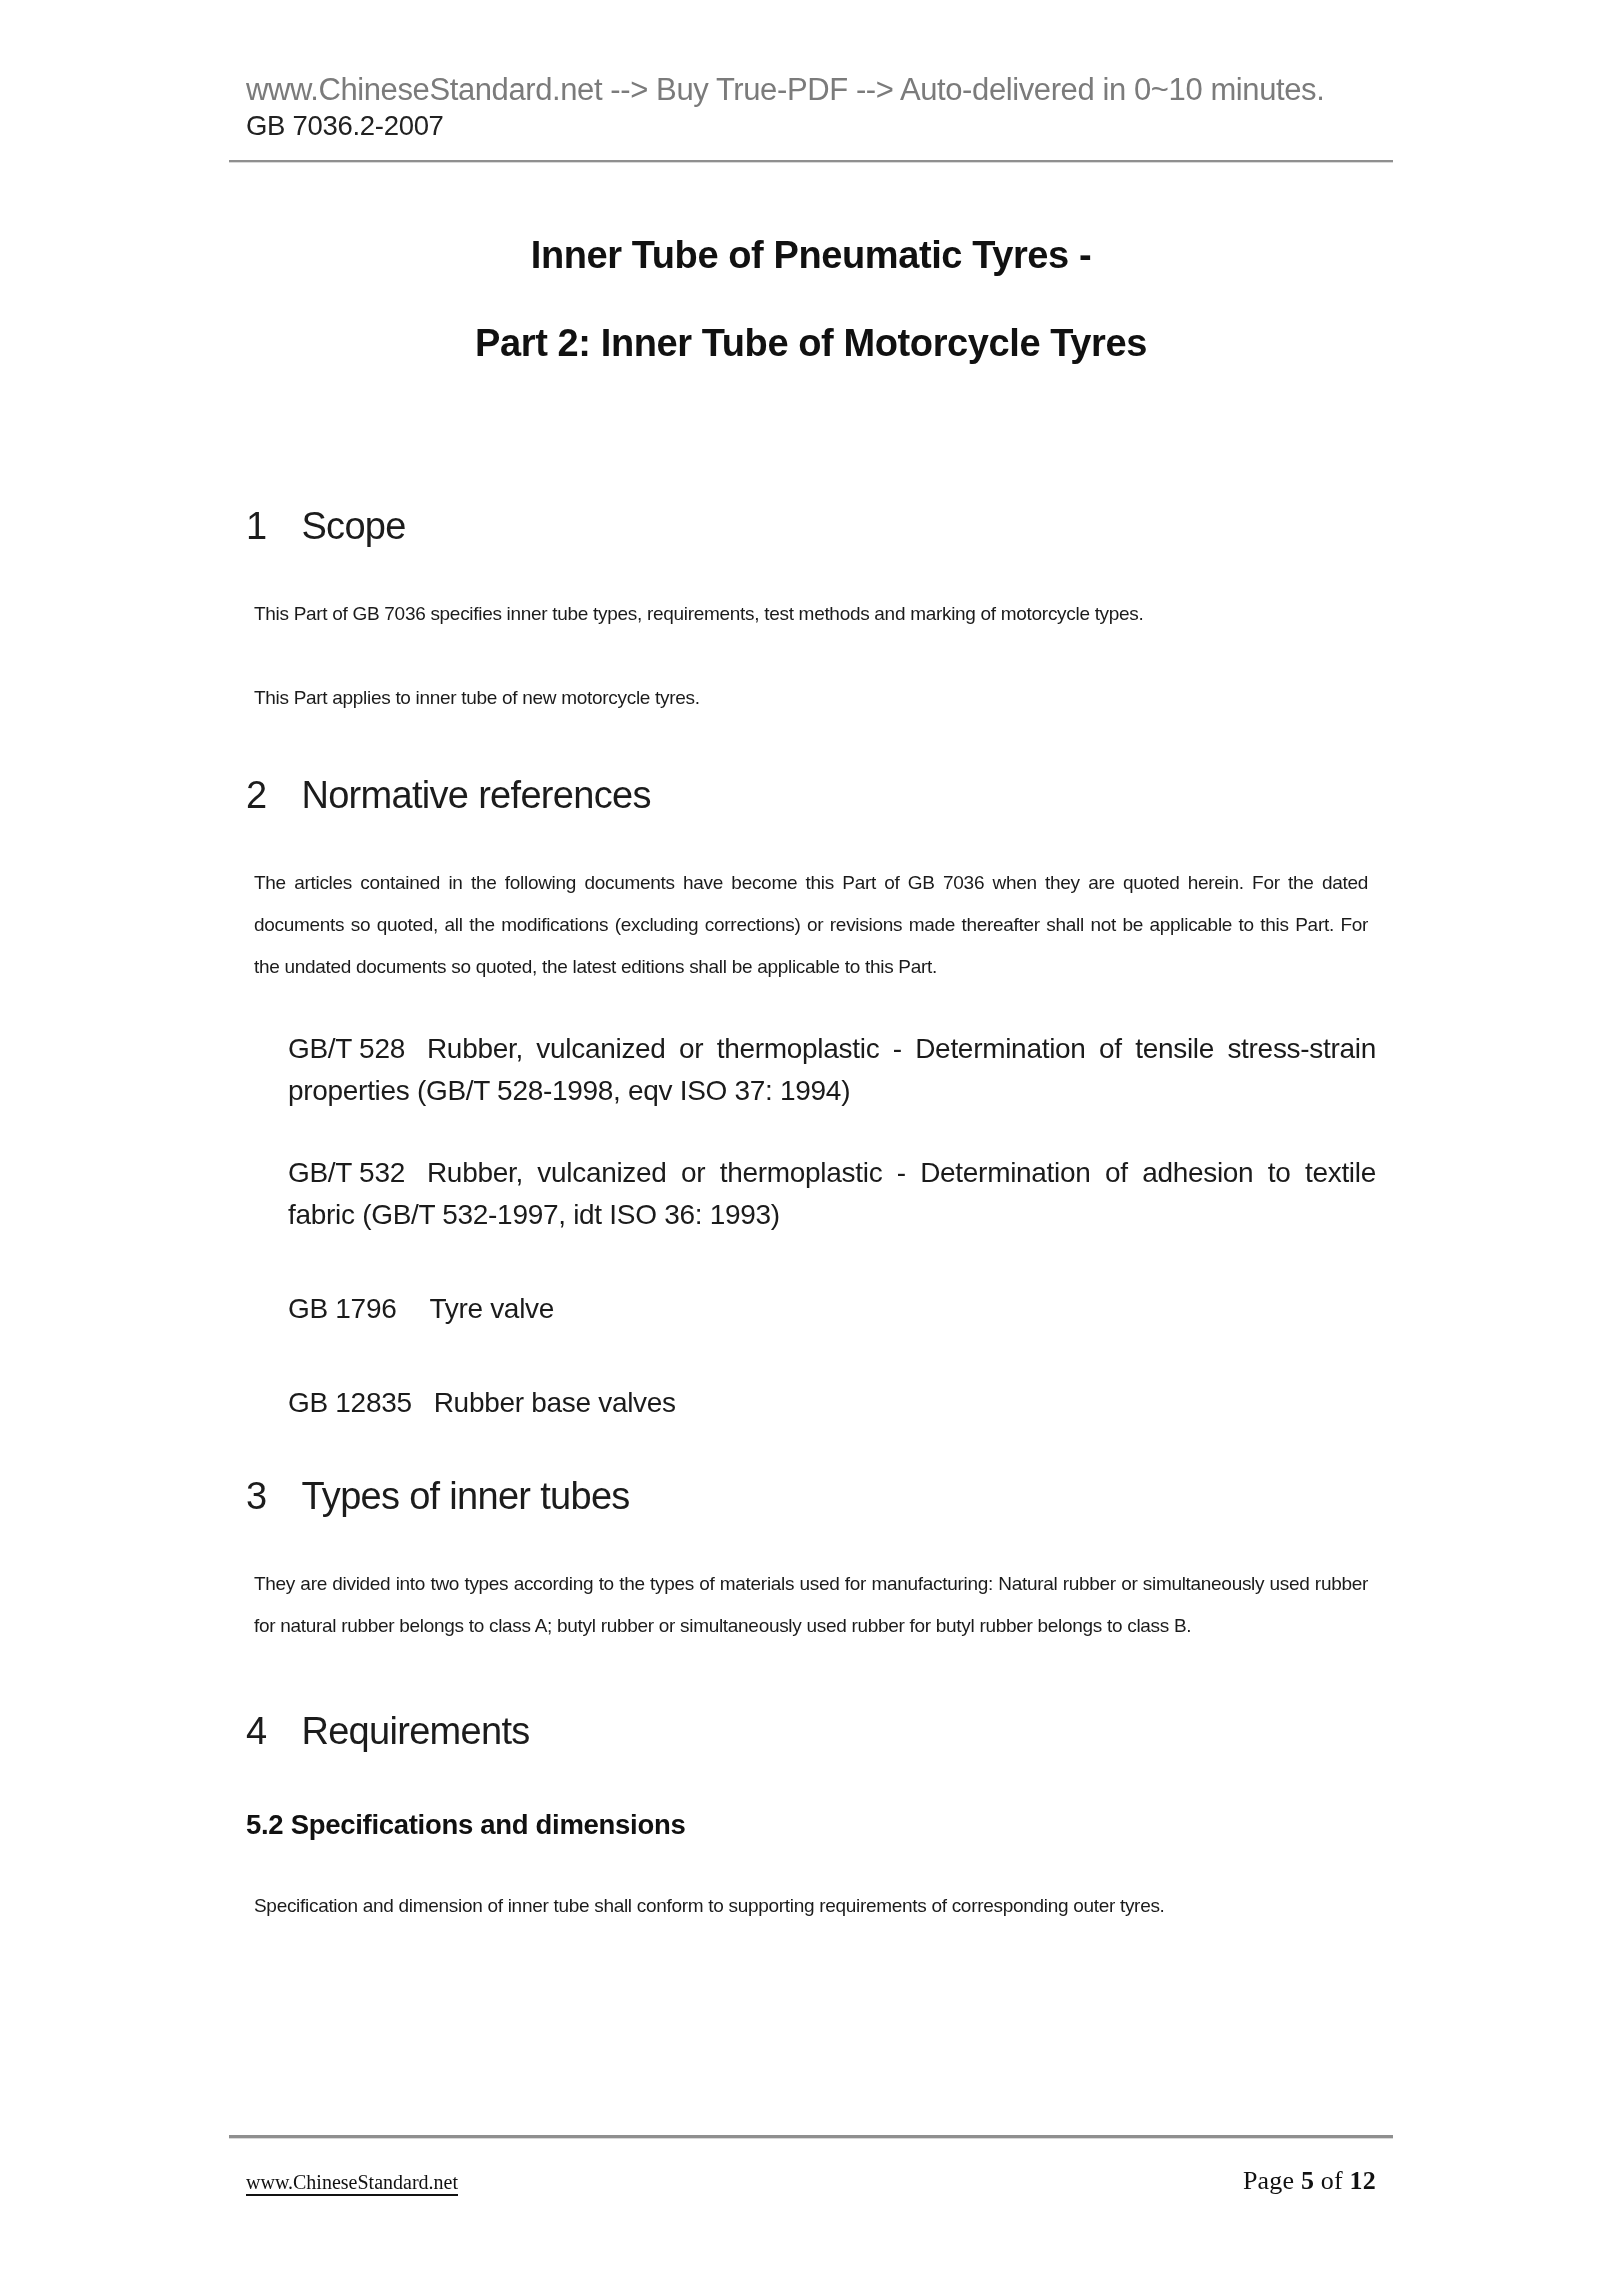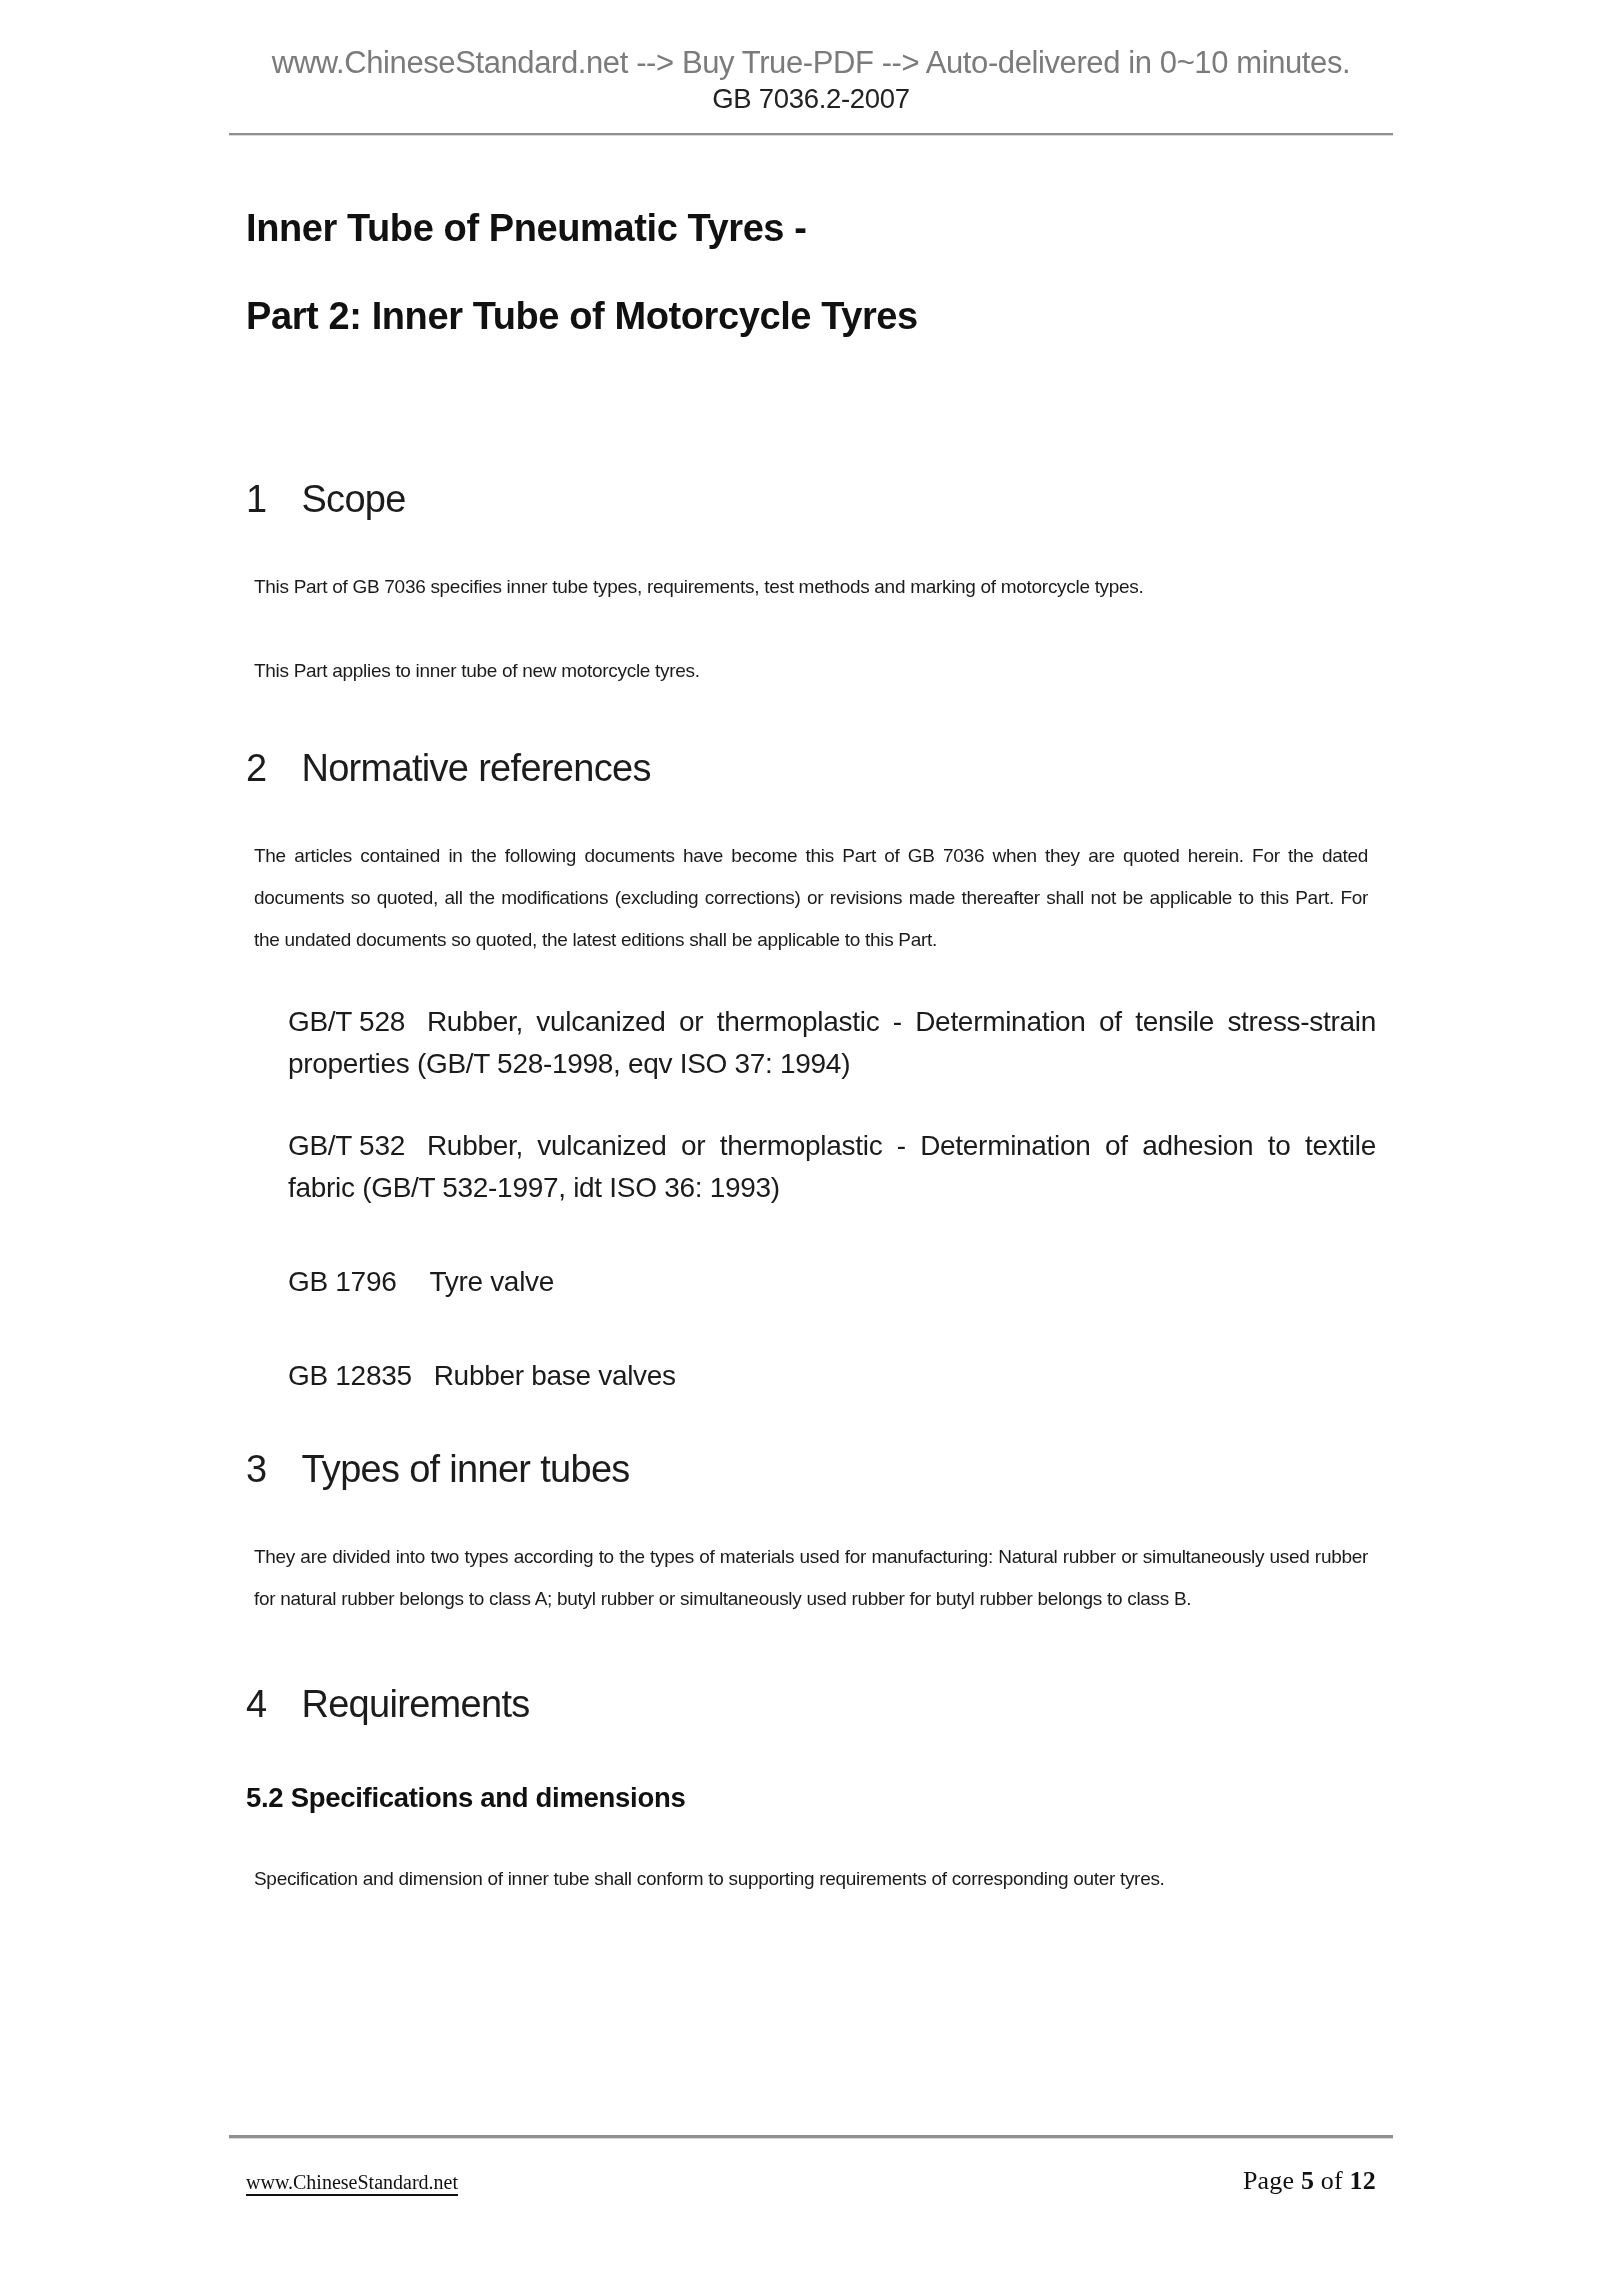--- a/index.html
+++ b/index.html
@@ -14,22 +14,22 @@
     margin: 0 auto;
     background: #ffffff;
     box-sizing: border-box;
     padding: 0 247px 0 246px;
     overflow: hidden;
     font-family: "Liberation Sans", sans-serif;
     color: #1b1b1b;
   }
   
   .header {
-    padding-top: 45px;
-    text-align: center;
+    padding-top: 72px;
+    text-align: left;
   }
   .promo-line {
     font-size: 31px;
     line-height: 35px;
     color: #7b7b7b;
     letter-spacing: -0.4px;
     white-space: nowrap;
   }
   .doc-code {
     margin-top: 1.7px;
@@ -40,21 +40,21 @@
   }
   .header-rule {
     height: 2.5px;
     background: #8f8f8f;
     border-bottom: 0.8px solid #d9d9d9;
     margin: 18.3px -16.7px 0 -16.7px;
   }
   
   .doc-title {
     margin-top: 48px;
-    text-align: left;
+    text-align: center;
     font-size: 38px;
     line-height: 88px;
     font-weight: bold;
     color: #111111;
     letter-spacing: -0.4px;
   }
   
   .sec-heading {
     font-size: 38px;
     line-height: 48px;

